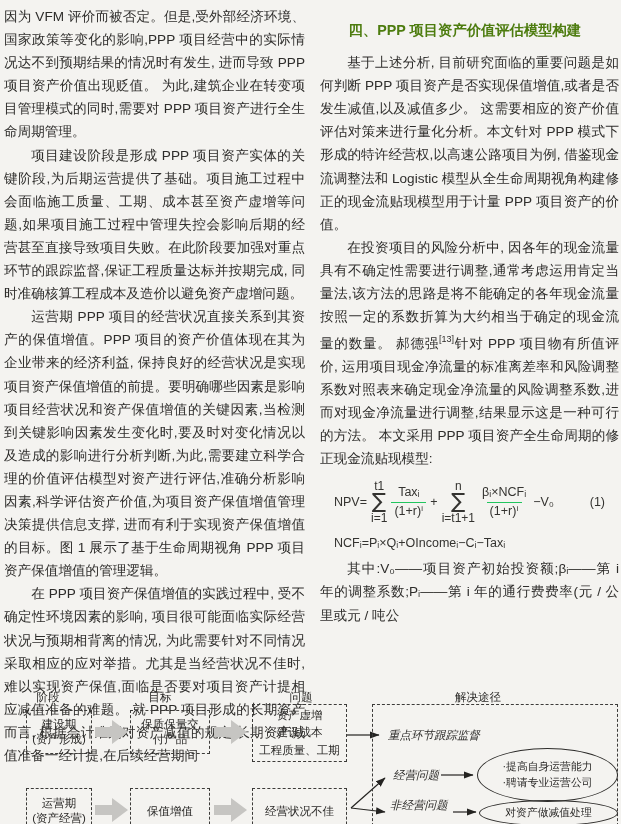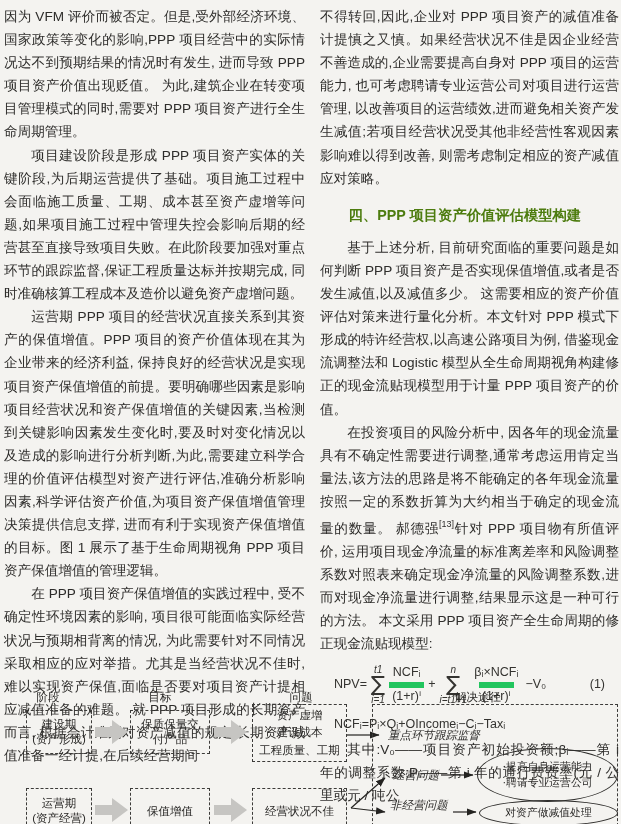--- a/index.html
+++ b/index.html
@@ -26,24 +26,24 @@
     font-weight:bold; font-size:14.3px; color:#4d7c0f;
     margin:14px 0 9px 0; text-indent:2em;
   }
 
   
   .formula-row {
     display:flex; align-items:center; gap:4px;
     margin:10px 0 4px 14px; font-size:12.5px; color:#343330;
   }
   .sum { display:inline-flex; flex-direction:column; align-items:center; line-height:1; }
-  .sum .lim { font-size:10px; letter-spacing:0;font-style:italic; }
+  .sum .lim { font-size:12px; letter-spacing:0; }
   .sum .sigma { font-size:21px; line-height:0.95; font-family:"DejaVu Sans",sans-serif; }
   .frac { display:inline-flex; flex-direction:column; align-items:center; line-height:1.25; }
-  .frac .den { border-top:6px solid #22c55e; padding:1px 3px 0 3px; }
+  .frac .den { border-top:1px solid #22c55e; padding:1px 3px 0 3px; }
   .frac .num { padding:0 3px 1px 3px; }
   .eq-no { margin-left:auto; padding-right:14px; }
   .formula-line2 { margin:8px 0 2px 14px; font-size:12.5px; color:#343330; }
   .where-clause { margin-top:6px; }
 
   
   .figure { position:absolute; left:0; top:686px; width:621px; height:138px; overflow:hidden; font-size:11.5px; color:#2b2a28; }
   .fig-header { position:absolute; top:4px; transform:translateX(-50%); white-space:nowrap; font-size:11.5px; }
   .dash-box {
     position:absolute; border:1.5px dashed #3c3b39;
@@ -65,37 +65,36 @@
 <div class="page">
 
   <div class="col col-left">
     <p class="no-indent">因为 VFM 评价而被否定。但是,受外部经济环境、国家政策等变化的影响,PPP 项目经营中的实际情况达不到预期结果的情况时有发生, 进而导致 PPP 项目资产价值出现贬值。 为此,建筑企业在转变项目管理模式的同时,需要对 PPP 项目资产进行全生命周期管理。</p>
     <p>项目建设阶段是形成 PPP 项目资产实体的关键阶段,为后期运营提供了基础。项目施工过程中会面临施工质量、工期、成本甚至资产虚增等问题,如果项目施工过程中管理失控会影响后期的经营甚至直接导致项目失败。在此阶段要加强对重点环节的跟踪监督,保证工程质量达标并按期完成, 同时准确核算工程成本及造价以避免资产虚增问题。</p>
     <p>运营期 PPP 项目的经营状况直接关系到其资产的保值增值。PPP 项目的资产价值体现在其为企业带来的经济利益, 保持良好的经营状况是实现项目资产保值增值的前提。要明确哪些因素是影响项目经营状况和资产保值增值的关键因素,当检测到关键影响因素发生变化时,要及时对变化情况以及造成的影响进行分析判断,为此,需要建立科学合理的价值评估模型对资产进行评估,准确分析影响因素,科学评估资产价值,为项目资产保值增值管理决策提供信息支撑, 进而有利于实现资产保值增值的目标。图 1 展示了基于生命周期视角 PPP 项目资产保值增值的管理逻辑。</p>
     <p>在 PPP 项目资产保值增值的实践过程中, 受不确定性环境因素的影响, 项目很可能面临实际经营状况与预期相背离的情况, 为此需要针对不同情况采取相应的应对举措。尤其是当经营状况不佳时,难以实现资产保值,面临是否要对项目资产计提相应减值准备的难题。 就 PPP 项目形成的长期资产而言, 根据会计准则对资产减值的规定,长期资产减值准备一经计提,在后续经营期间</p>
   </div>
 
   <div class="col col-right">
-    <p class="no-indent">不得转回,因此,企业对 PPP 项目资产的减值准备计提慎之又慎。如果经营状况不佳是因企业经营不善造成的,企业需要提高自身对 PPP 项目的运营能力, 也可考虑聘请专业运营公司对项目进行运营管理, 以改善项目的运营绩效,进而避免相关资产发生减值;若项目经营状况受其他非经营性客观因素影响难以得到改善, 则需考虑制定相应的资产减值应对策略。</p>
 
     <div class="section-heading">四、PPP 项目资产价值评估模型构建</div>
 
     <p>基于上述分析, 目前研究面临的重要问题是如何判断 PPP 项目资产是否实现保值增值,或者是否发生减值,以及减值多少。 这需要相应的资产价值评估对策来进行量化分析。本文针对 PPP 模式下形成的特许经营权,以高速公路项目为例, 借鉴现金流调整法和 Logistic 模型从全生命周期视角构建修正的现金流贴现模型用于计量 PPP 项目资产的价值。</p>
 
     <p><span>在投资项目的风险分析中, 因各年的现金流量具有不确定性需要进行调整,通常考虑运用肯定当量法,该方法的思路是将不能确定的各年现金流量按照一定的系数折算为大约相当于确定的现金流量的数量。 郝德强</span><sup style="font-size:9px;">[13]</sup><span>针对 PPP 项目物有所值评价, 运用项目现金净流量的标准离差率和风险调整系数对照表来确定现金净流量的风险调整系数,进而对现金净流量进行调整,结果显示这是一种可行的方法。 本文采用 PPP 项目资产全生命周期的修正现金流贴现模型:</span></p>
 
     <div class="formula-row">
       <span>NPV=</span>
       <span class="sum">
         <span class="lim">t1</span>
         <span class="sigma">∑</span>
         <span class="lim">i=1</span>
       </span>
       <span class="frac">
-        <span class="num">NCFᵢ</span>
+        <span class="num">Taxᵢ</span>
         <span class="den">(1+r)ⁱ</span>
       </span>
       <span>+</span>
       <span class="sum">
         <span class="lim">n</span>
         <span class="sigma">∑</span>
         <span class="lim">i=t1+1</span>
       </span>
       <span class="frac">
         <span class="num">βᵢ×NCFᵢ</span>

